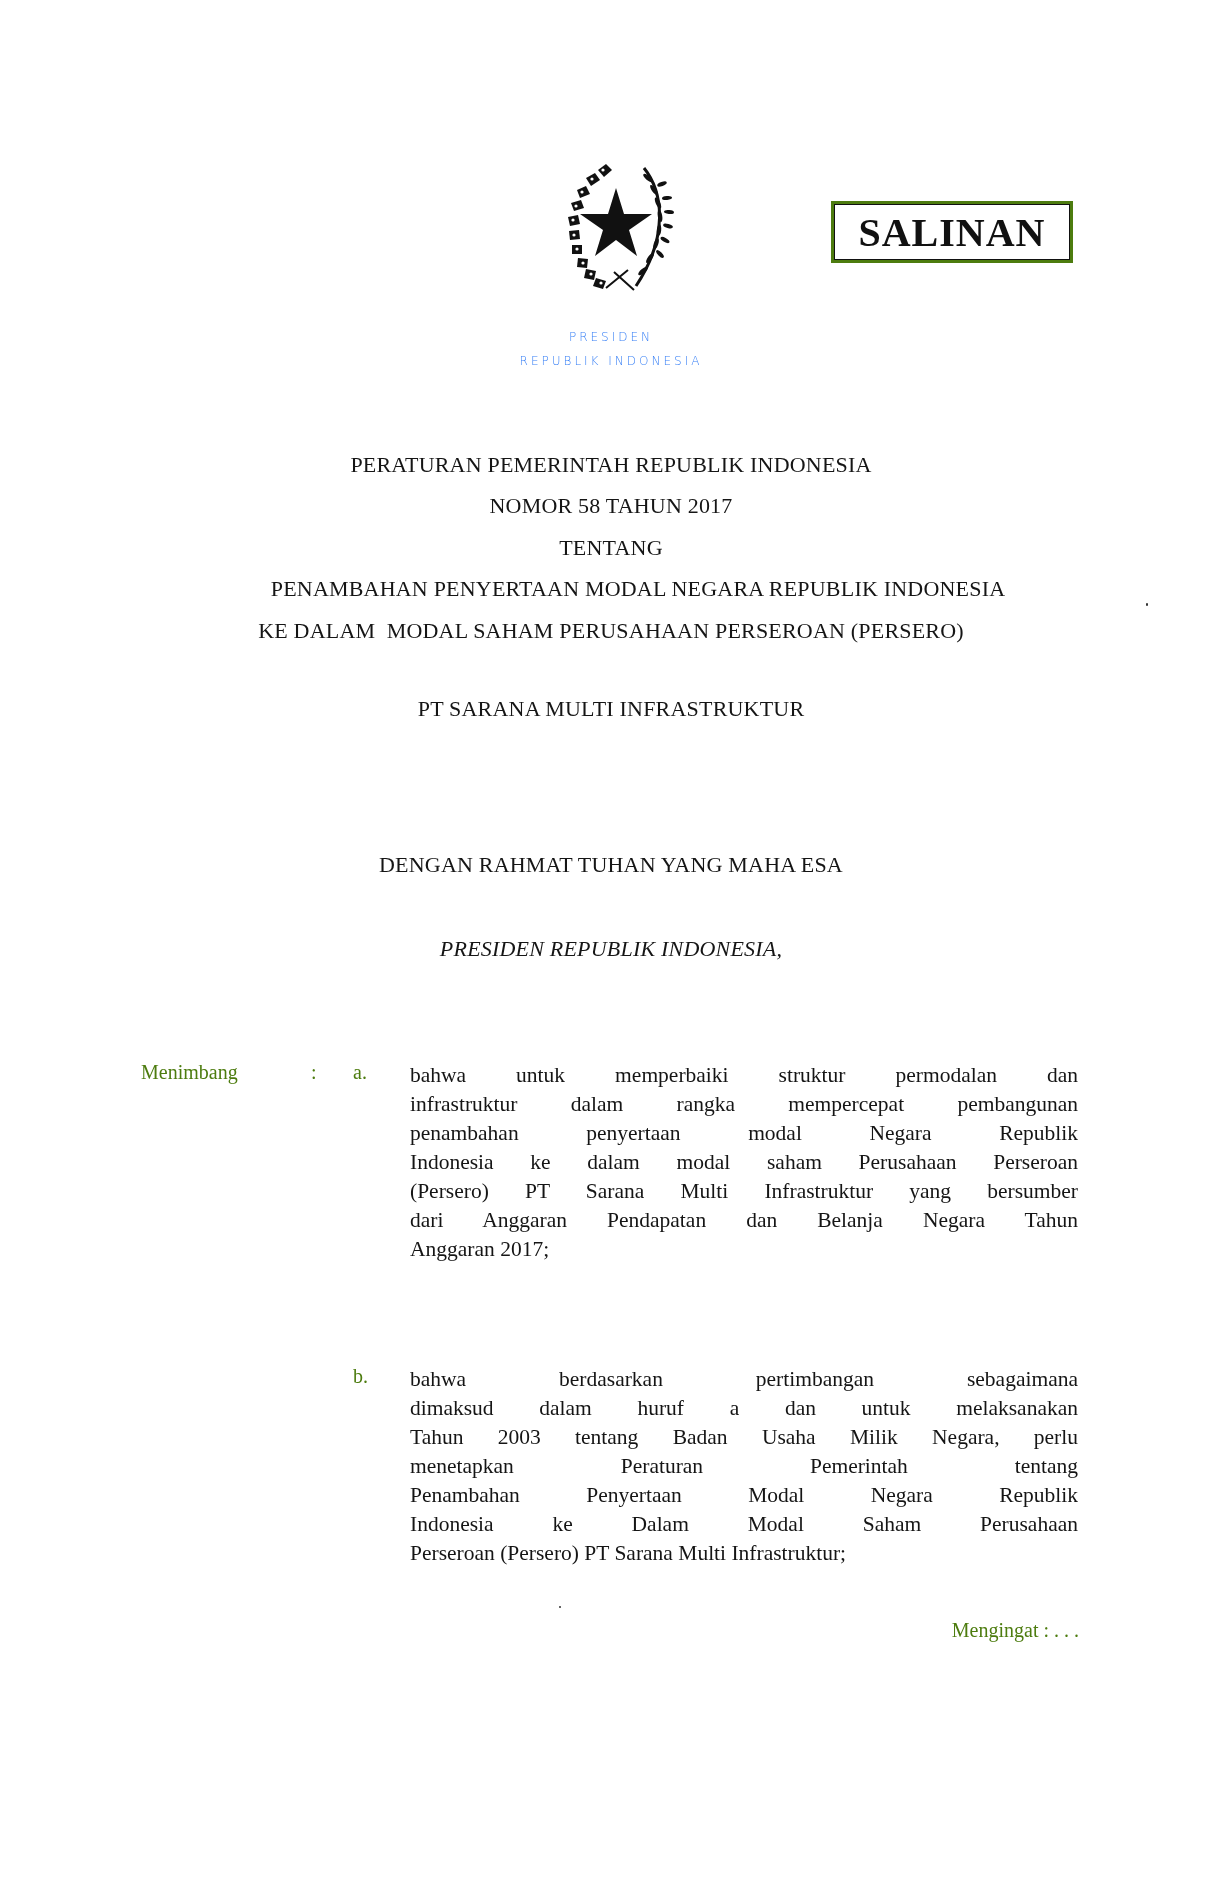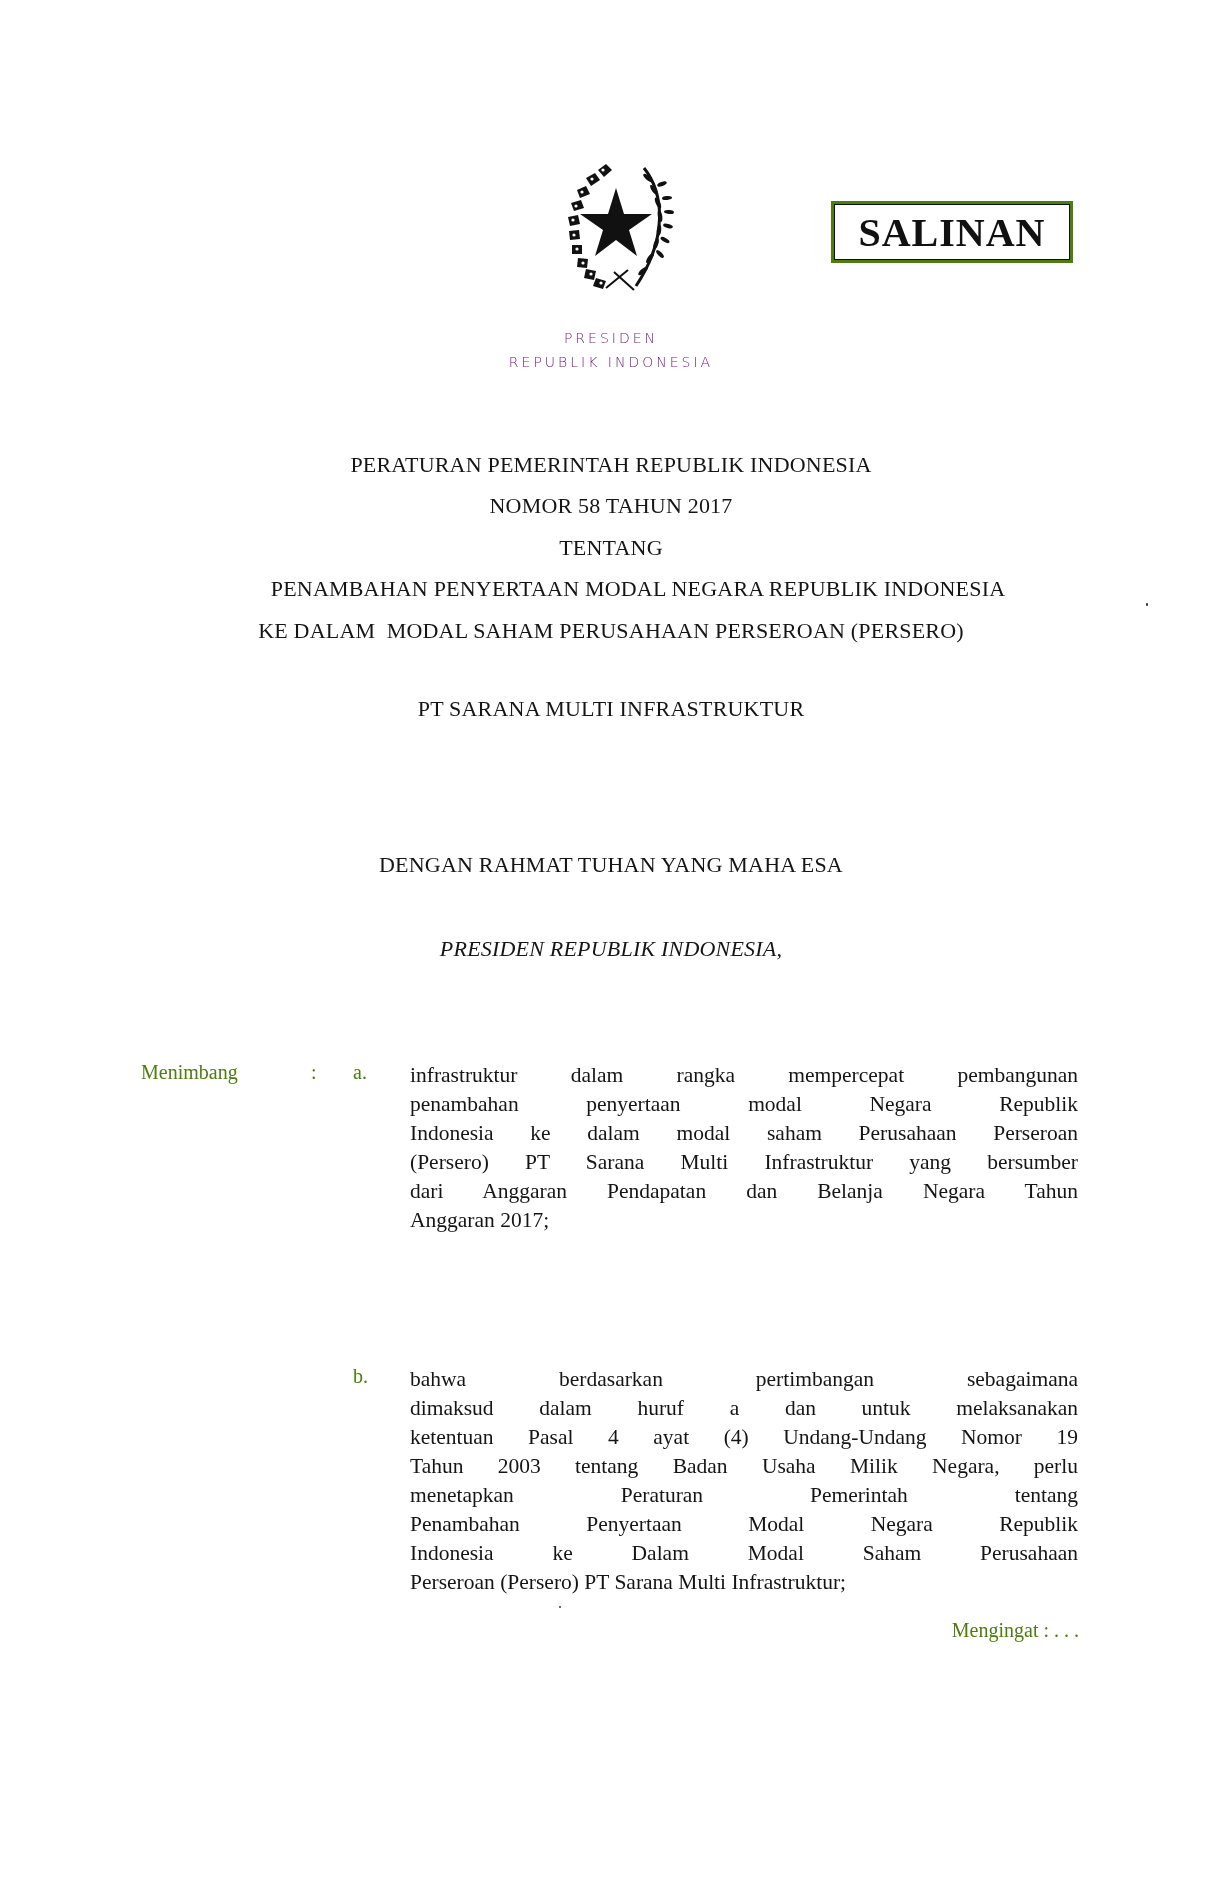--- a/index.html
+++ b/index.html
@@ -14,21 +14,21 @@
     border: 3px solid #4d7c0f; box-shadow: 0 0 0 1px #111 inset;
     box-sizing: border-box; display: flex; align-items: center; justify-content: center;
   }
   .salinan-text {
     font-family: "Liberation Serif", "DejaVu Serif", serif;
     font-weight: bold; font-size: 40px; letter-spacing: 1px; color: #111;
   }
   .seal-caption {
     left: 0; width: 1222px; text-align: center;
     font-family: "DejaVu Sans", "Liberation Sans", sans-serif;
-    font-size: 14px; letter-spacing: 3px; color: #701a75; font-weight: 300;
+    font-size: 12px; letter-spacing: 3px; color: #3b82f6; font-weight: 300;
   }
   .title-line {
     left: 0; width: 1222px; text-align: center;
     font-size: 22px; letter-spacing: 0.2px; color: #151515;
   }
   .body-text {
     font-size: 21.5px; color: #151515; line-height: 29px;
   }
   .label { font-size: 20px; color: #4d7c0f; }
   .para {
@@ -108,33 +108,33 @@
 <div class="abs title-line" style="top:696px;">PT SARANA MULTI INFRASTRUKTUR</div>
 
 <div class="abs title-line" style="top:852px;">DENGAN RAHMAT TUHAN YANG MAHA ESA</div>
 <div class="abs title-line" style="top:936px;font-style:italic;">PRESIDEN REPUBLIK INDONESIA,</div>
 
 <div class="abs label" style="left:141px; top:1061px;">Menimbang</div>
 <div class="abs label" style="left:311px; top:1061px;">:</div>
 
 <div class="abs label" style="left:353px; top:1061px;">a.</div>
 <div class="abs para body-text" style="top:1061px;">
+  <span class="line">bahwa untuk memperbaiki struktur permodalan dan</span>
   <span class="line">infrastruktur dalam rangka mempercepat pembangunan</span>
   <span class="line">penambahan penyertaan modal Negara Republik</span>
   <span class="line">Indonesia ke dalam modal saham Perusahaan Perseroan</span>
   <span class="line">(Persero) PT Sarana Multi Infrastruktur yang bersumber</span>
   <span class="line">dari Anggaran Pendapatan dan Belanja Negara Tahun</span>
   <span class="line last">Anggaran 2017;</span>
 </div>
 
 <div class="abs label" style="left:353px; top:1365px;">b.</div>
 <div class="abs para body-text" style="top:1365px;">
   <span class="line">bahwa berdasarkan pertimbangan sebagaimana</span>
   <span class="line">dimaksud dalam huruf a dan untuk melaksanakan</span>
-  <span class="line">ketentuan Pasal 4 ayat (4) Undang-Undang Nomor 19</span>
   <span class="line">Tahun 2003 tentang Badan Usaha Milik Negara, perlu</span>
   <span class="line">menetapkan Peraturan Pemerintah tentang</span>
   <span class="line">Penambahan Penyertaan Modal Negara Republik</span>
   <span class="line">Indonesia ke Dalam Modal Saham Perusahaan</span>
   <span class="line last">Perseroan (Persero) PT Sarana Multi Infrastruktur;</span>
 </div>
 
 <div class="abs dot" style="left:559px; top:1606px;"></div>
 <div class="abs dot" style="left:1146px; top:603px; width:2px; height:3px;"></div>
 

